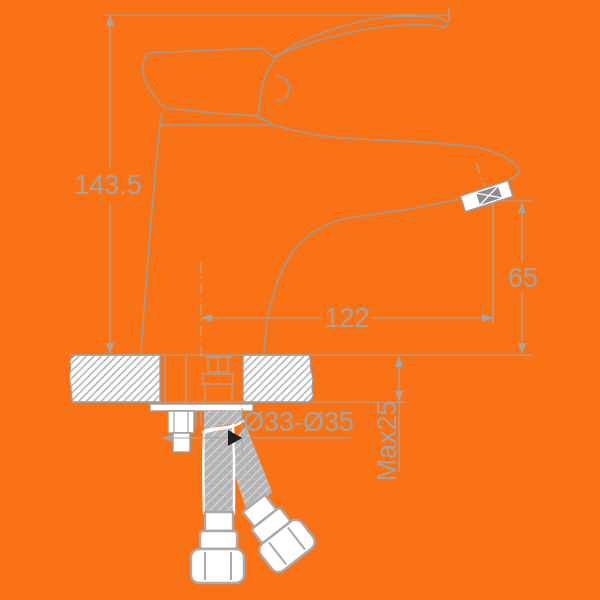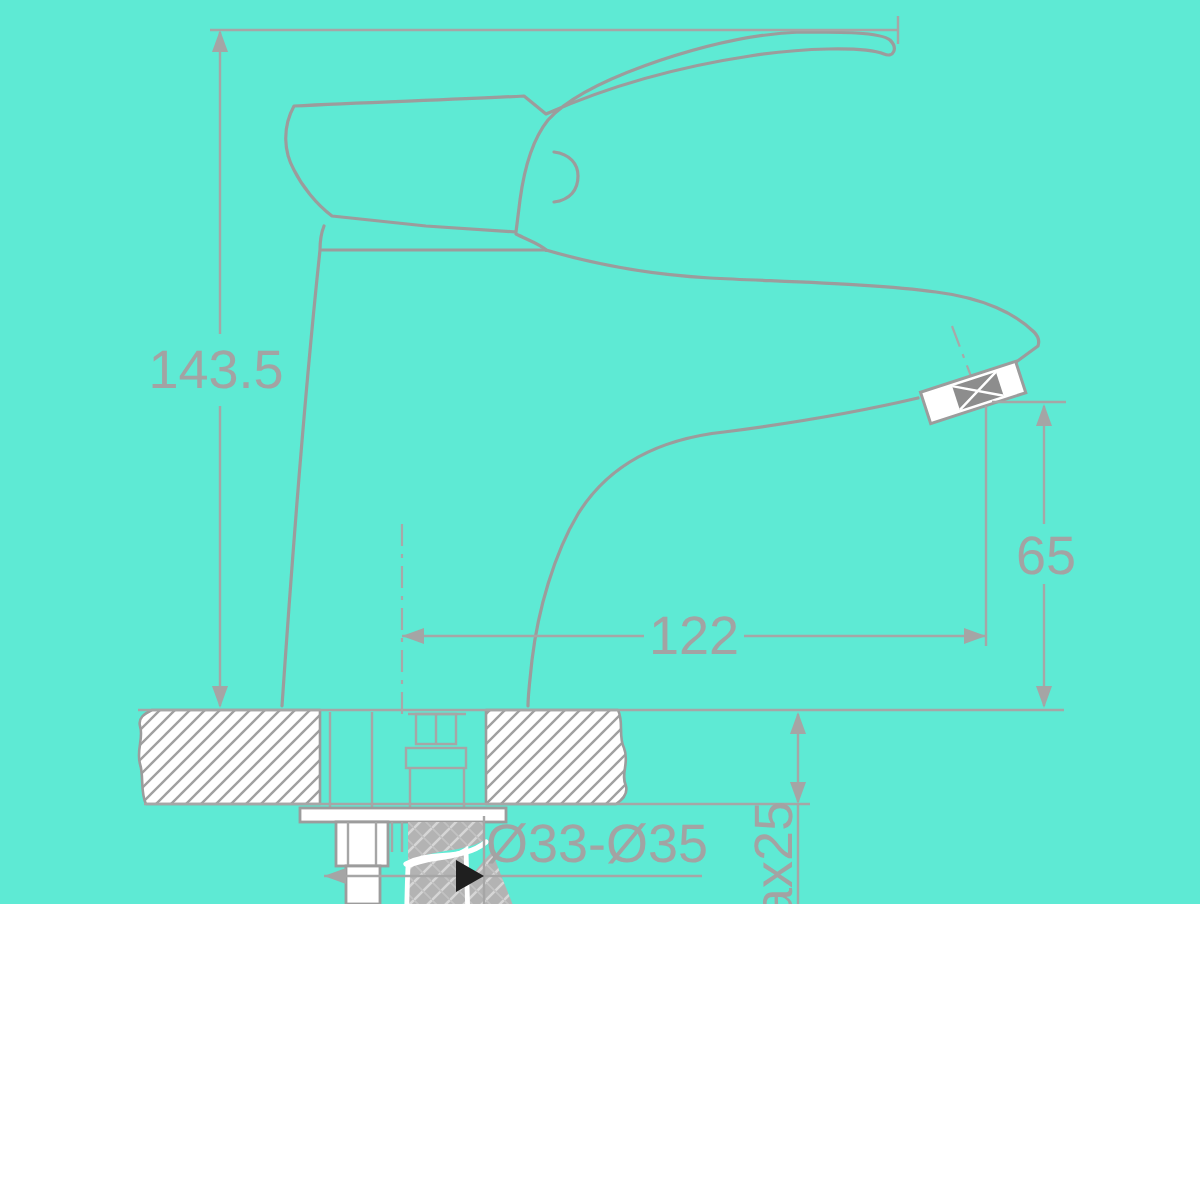--- a/index.html
+++ b/index.html
@@ -1,16 +1,16 @@
 <!DOCTYPE html>
 <html><head>
 <meta charset="utf-8">
 <style>
   html,body{margin:0;padding:0;background:#ffffff;}
-  .canvas-wrap{width:600px;height:452px;background:#5eead4;overflow:hidden;}
+  .canvas-wrap{width:600px;height:600px;background:#f97316;overflow:hidden;}
   svg{display:block;}
   .outline{fill:none;stroke:#9c9c9c;stroke-width:1.6;stroke-linejoin:round;stroke-linecap:round;}
   .thin{fill:none;stroke:#a6a6a6;stroke-width:1.2;stroke-linecap:butt;}
   .dimline{fill:none;stroke:#a6a6a6;stroke-width:1.2;}
   .centerline{fill:none;stroke:#a8a8a8;stroke-width:1.1;stroke-dasharray:11 4 2 4;}
   .arrow{fill:#a5a5a5;stroke:none;}
   .blackarrow{fill:#1f1f1f;stroke:none;}
   .dimtext{fill:#a3a3a3;font-family:"Liberation Sans","DejaVu Sans",sans-serif;font-size:27px;}
   .connector{fill:#ffffff;stroke:#a9a9a9;stroke-width:2.4;stroke-linejoin:round;}
   .connector-line{fill:none;stroke:#a9a9a9;stroke-width:2;}

